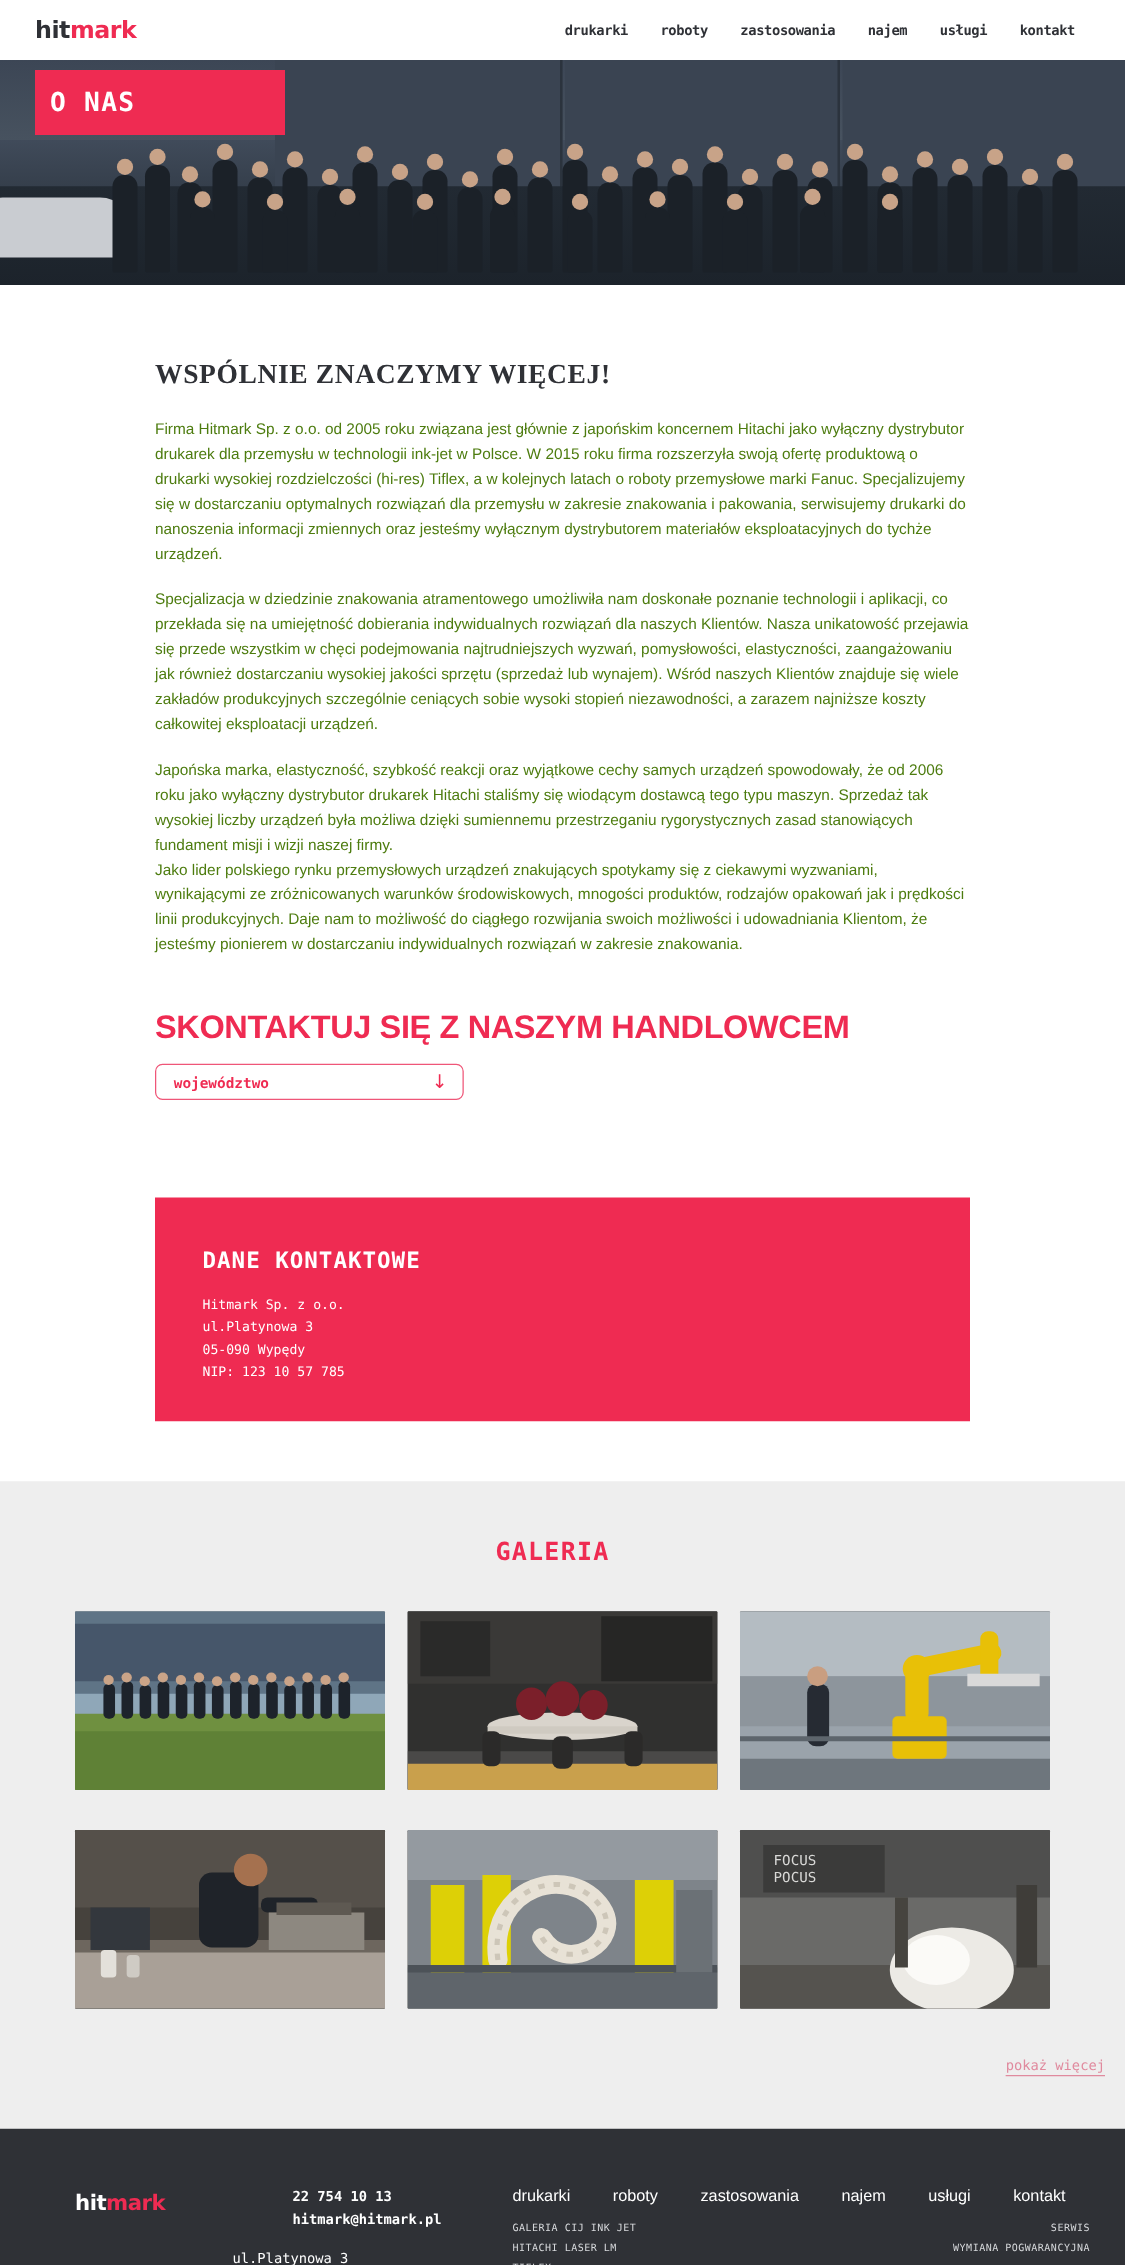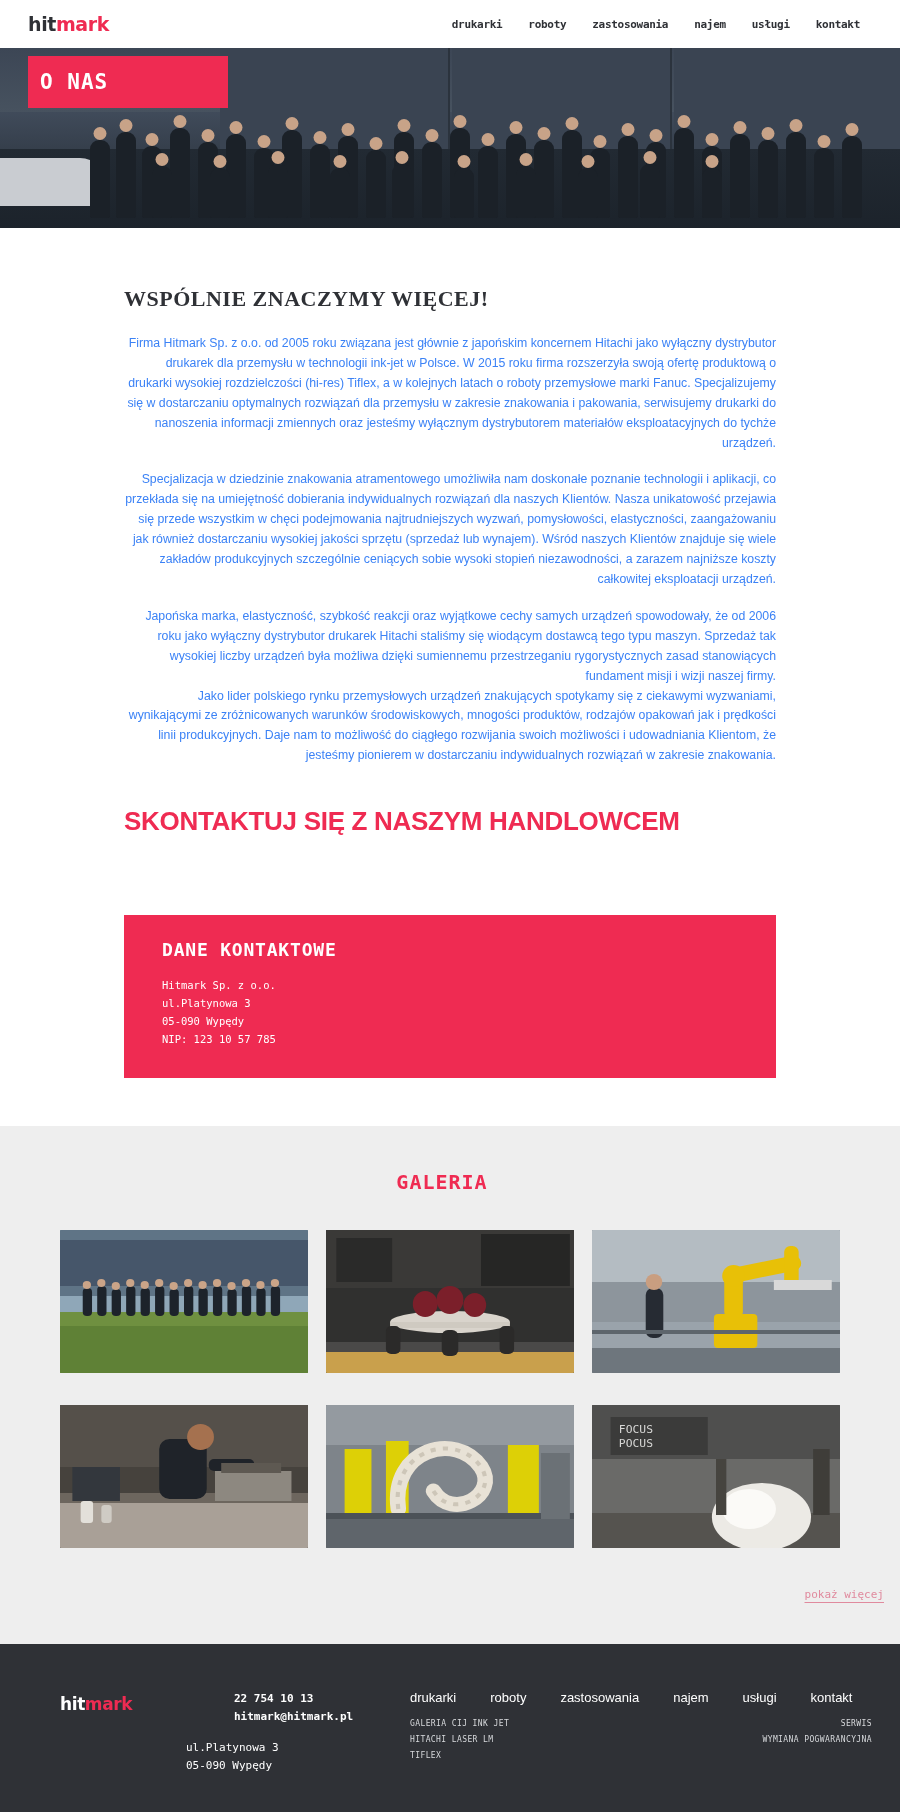--- a/index.html
+++ b/index.html
@@ -138,23 +138,23 @@
     font-weight: 700;
     color: #2f3136;
     letter-spacing: 0.5px;
     margin: 58px 0 22px 0;
   }
 
   p.body {
     font-family: "Liberation Sans", sans-serif;
     font-size: 12.3px;
     line-height: 1.62;
-    color: #3b82f6;
+    color: #4d7c0f;
     margin-bottom: 17px;
-    text-align: right;
+    text-align: left;
   }
 
   h2.cta-title {
     font-family: "Liberation Sans", sans-serif;
     font-size: 26px;
     font-weight: 700;
     color: #ef2b52;
     letter-spacing: -0.3px;
     margin: 40px 0 14px 0;
   }
@@ -181,21 +181,21 @@
     font-size: 15px;
     color: #ef2b52;
     line-height: 1;
     font-family: "DejaVu Sans", sans-serif;
   }
 
   
   .contact-card {
     margin-top: 78px;
     background: #ef2b52;
-    padding: 24px 0 30px 38px;
+    padding: 40px 0 30px 38px;
     color: #ffffff;
   }
   .contact-title {
     font-family: "DejaVu Sans Mono", monospace;
     font-size: 18px;
     font-weight: 700;
     letter-spacing: 0.8px;
     margin-bottom: 16px;
   }
   .contact-cols {
@@ -392,20 +392,24 @@
 
       <h1 class="section-title">WSPÓLNIE ZNACZYMY WIĘCEJ!</h1>
 
       <p class="body">Firma Hitmark Sp. z o.o. od 2005 roku związana jest głównie z japońskim koncernem Hitachi jako wyłączny dystrybutor drukarek dla przemysłu w technologii ink-jet w Polsce. W 2015 roku firma rozszerzyła swoją ofertę produktową o drukarki wysokiej rozdzielczości (hi-res) Tiflex, a w kolejnych latach o roboty przemysłowe marki Fanuc. Specjalizujemy się w dostarczaniu optymalnych rozwiązań dla przemysłu w zakresie znakowania i pakowania, serwisujemy drukarki do nanoszenia informacji zmiennych oraz jesteśmy wyłącznym dystrybutorem materiałów eksploatacyjnych do tychże urządzeń.</p>
       <p class="body">Specjalizacja w dziedzinie znakowania atramentowego umożliwiła nam doskonałe poznanie technologii i aplikacji, co przekłada się na umiejętność dobierania indywidualnych rozwiązań dla naszych Klientów. Nasza unikatowość przejawia się przede wszystkim w chęci podejmowania najtrudniejszych wyzwań, pomysłowości, elastyczności, zaangażowaniu jak również dostarczaniu wysokiej jakości sprzętu (sprzedaż lub wynajem). Wśród naszych Klientów znajduje się wiele zakładów produkcyjnych szczególnie ceniących sobie wysoki stopień niezawodności, a zarazem najniższe koszty całkowitej eksploatacji urządzeń.</p>
       <p class="body" style="margin-bottom:0;">Japońska marka, elastyczność, szybkość reakcji oraz wyjątkowe cechy samych urządzeń spowodowały, że od 2006 roku jako wyłączny dystrybutor drukarek Hitachi staliśmy się wiodącym dostawcą tego typu maszyn. Sprzedaż tak wysokiej liczby urządzeń była możliwa dzięki sumiennemu przestrzeganiu rygorystycznych zasad stanowiących fundament misji i wizji naszej firmy.</p>
       <p class="body">Jako lider polskiego rynku przemysłowych urządzeń znakujących spotykamy się z ciekawymi wyzwaniami, wynikającymi ze zróżnicowanych warunków środowiskowych, mnogości produktów, rodzajów opakowań jak i prędkości linii produkcyjnych. Daje nam to możliwość do ciągłego rozwijania swoich możliwości i udowadniania Klientom, że jesteśmy pionierem w dostarczaniu indywidualnych rozwiązań w zakresie znakowania.</p>
 
       <h2 class="cta-title">SKONTAKTUJ SIĘ Z NASZYM HANDLOWCEM</h2>
 
+      <div class="select-box">
+        <span class="select-label">województwo</span>
+        <span class="select-arrow">↓</span>
+      </div>
 
       <div class="contact-card">
         <div class="contact-title">DANE  KONTAKTOWE</div>
         <div class="contact-cols">
           <div class="contact-col">
             <div>Hitmark Sp. z o.o.</div>
             <div>ul.Platynowa 3</div>
             <div>05-090 Wypędy</div>
             <div>NIP: 123 10 57 785</div>
           </div>

